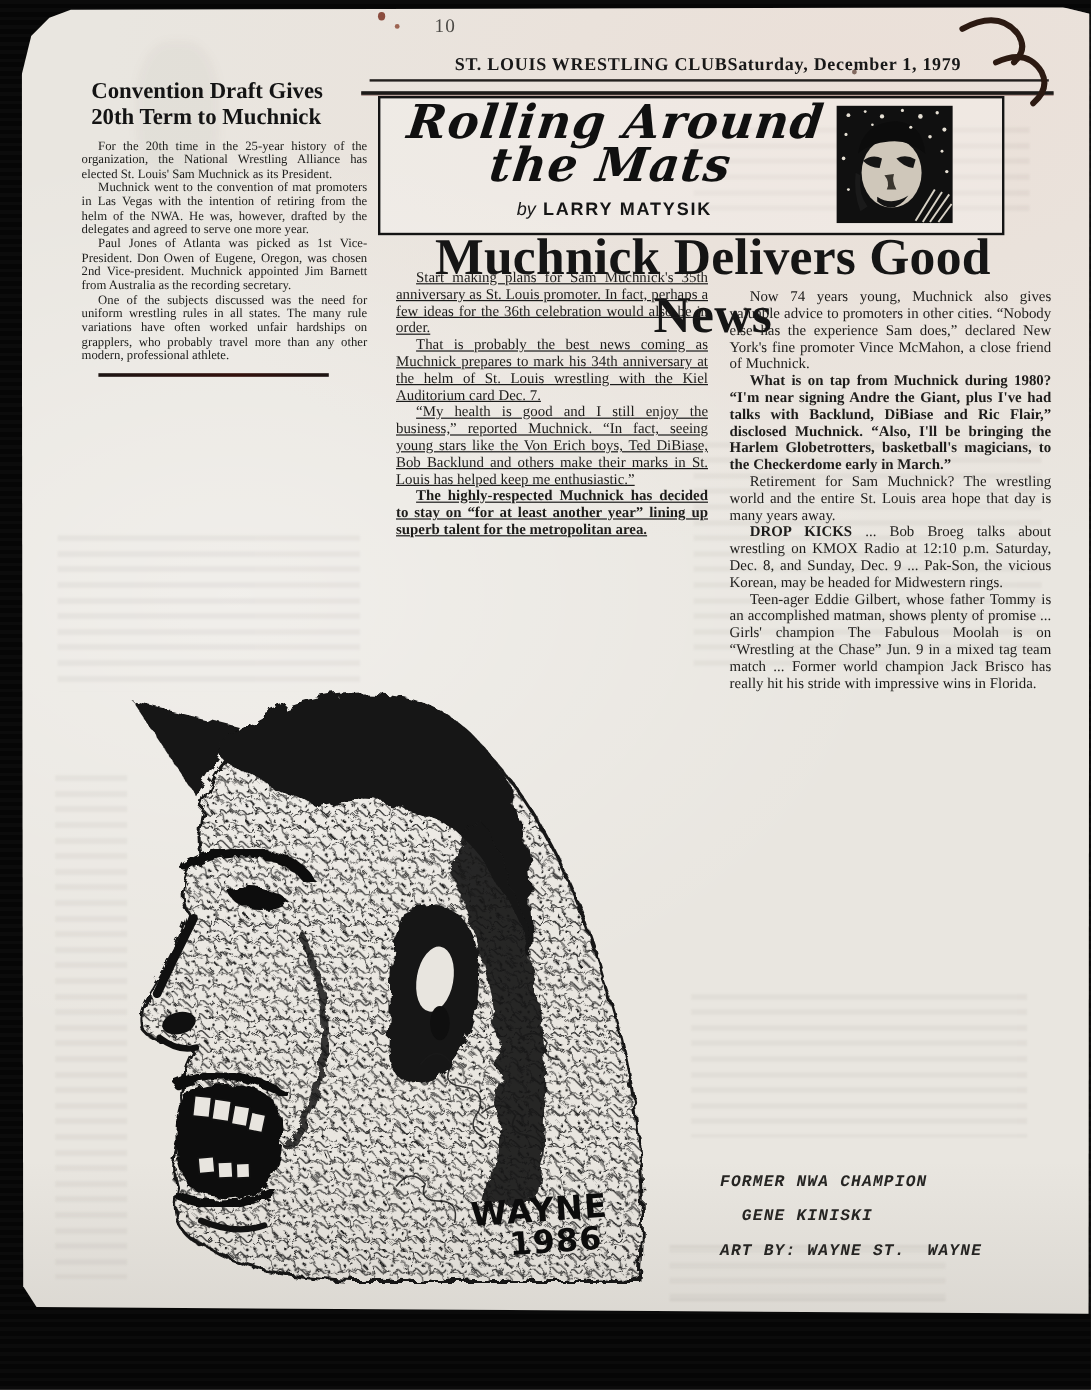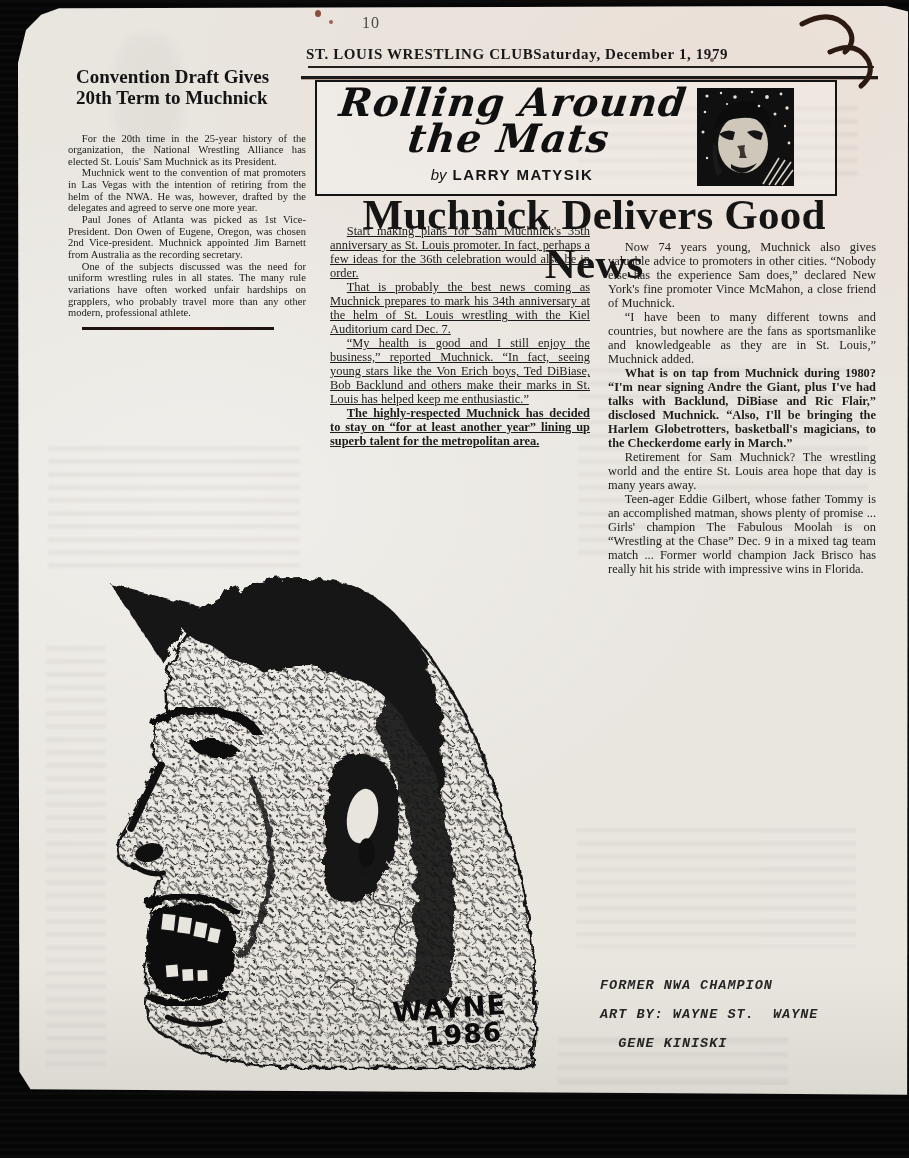--- a/index.html
+++ b/index.html
@@ -24,28 +24,28 @@
   }
   #paper > *{position:absolute;}
 
   
   .ghost{opacity:.55;filter:blur(1px);pointer-events:none;
     background:repeating-linear-gradient(180deg, rgba(105,95,85,.10) 0 5px, rgba(0,0,0,0) 5px 13px);}
   .ghost.blob{background:rgba(110,100,90,.08);border-radius:40%;filter:blur(4px);}
 
   
   #page-number{left:344px;top:8px;font-size:16px;color:#4c4a46;letter-spacing:1px;}
-  #header-row{left:288px;top:40px;width:568px;display:flex;justify-content:flex-start;
+  #header-row{left:288px;top:40px;width:568px;display:flex;justify-content:center;
     font-weight:bold;font-size:15px;letter-spacing:.6px;color:#181818;}
   #rule-thin{left:290px;top:60px;width:566px;height:2px;background:#23201e;}
   #rule-thick{left:283px;top:70px;width:577px;height:3px;background:#1c1a18;box-shadow:0 1px 0 rgba(90,30,20,.35);}
 
   
   #sidebar{left:50px;top:60px;width:238px;}
-  #sidebar h2{margin:0 0 24px 8px;font-size:19px;line-height:1.12;font-weight:bold;color:#141414;}
+  #sidebar h2{margin:0 0 8px 8px;font-size:19px;line-height:1.12;font-weight:bold;color:#141414;}
   .spara{margin:0;font-size:10.6px;line-height:1.1;text-indent:1.3em;text-align:justify;color:#20201e;}
   #sidebar-rule{margin:8px 0 0 14px;width:192px;height:3px;background:linear-gradient(90deg,#1c1412,#33100c 60%,#1c1412);}
 
   
   #masthead{left:297px;top:74px;width:518px;height:112px;border:2px solid #141414;background:rgba(255,255,255,.25);}
   #masthead > *{position:absolute;}
   #masthead-titles{left:8px;top:2px;width:372px;text-align:center;transform:skewX(-7deg);}
   .script-line{font-family:"DejaVu Serif",serif;font-style:italic;font-weight:bold;
     font-size:39px;line-height:.93;color:#101010;letter-spacing:1px;}
   #masthead-byline{left:30px;top:84px;width:330px;text-align:center;font-size:15px;color:#161616;}
@@ -158,24 +158,24 @@
 
   <div id="headline">Muchnick Delivers Good News</div>
   <div id="col-left" class="mcol">
       <p class="mpara">Start making plans for Sam Muchnick's 35th anniversary as St. Louis promoter. In fact, perhaps a few ideas for the 36th celebration would also be in order.</p>
       <p class="mpara">That is probably the best news coming as Muchnick prepares to mark his 34th anniversary at the helm of St. Louis wrestling with the Kiel Auditorium card Dec. 7.</p>
       <p class="mpara">“My health is good and I still enjoy the business,” reported Muchnick. “In fact, seeing young stars like the Von Erich boys, Ted DiBiase, Bob Backlund and others make their marks in St. Louis has helped keep me enthusiastic.”</p>
       <p class="mpara bold">The highly-respected Muchnick has decided to stay on “for at least another year” lining up superb talent for the metropolitan area.</p>
     </div>
   <div id="col-right" class="mcol">
       <p class="mpara">Now 74 years young, Muchnick also gives valuable advice to promoters in other cities. “Nobody else has the experience Sam does,” declared New York's fine promoter Vince McMahon, a close friend of Muchnick.</p>
-      <p class="mpara">“I have been to many different towns and countries, but nowhere are the fans as sportsmanlike and knowledgeable as they are in St. Louis,” Muchnick added.</p>
       <p class="mpara bold">What is on tap from Muchnick during 1980? “I'm near signing Andre the Giant, plus I've had talks with Backlund, DiBiase and Ric Flair,” disclosed Muchnick. “Also, I'll be bringing the Harlem Globetrotters, basketball's magicians, to the Checkerdome early in March.”</p>
       <p class="mpara">Retirement for Sam Muchnick? The wrestling world and the entire St. Louis area hope that day is many years away.</p>
-      <p class="mpara">Teen-ager Eddie Gilbert, whose father Tommy is an accomplished matman, shows plenty of promise ... Girls' champion The Fabulous Moolah is on “Wrestling at the Chase” Dec. 9 in a mixed tag team match ... Former world champion Jack Brisco has really hit his stride with impressive wins in Florida.</p>
+      <p class="mpara"><b>DROP KICKS</b> ... Bob Broeg talks about wrestling on KMOX Radio at 12:10 p.m. Saturday, Dec. 8, and Sunday, Dec. 9 ... Pak-Son, the vicious Korean, may be headed for Midwestern rings.</p>
+      <p class="mpara">Teen-ager Eddie Gilbert, whose father Tommy is an accomplished matman, shows plenty of promise ... Girls' champion The Fabulous Moolah is on “Wrestling at the Chase” Jun. 9 in a mixed tag team match ... Former world champion Jack Brisco has really hit his stride with impressive wins in Florida.</p>
     </div>
 
   <svg id="illustration" viewBox="0 0 460 500">
     <defs>
       <pattern id="stip" width="16" height="13" patternUnits="userSpaceOnUse">
         <circle cx="2" cy="3" r="1" fill="#1c1c1c"></circle>
         <path d="M4,9 q3,-4 6,0 t6,-1" stroke="#1c1c1c" fill="none" stroke-width="1"></path>
         <circle cx="12" cy="4" r="1.2" fill="#1c1c1c"></circle>
         <path d="M1,12 q2,-3 5,-1" stroke="#1c1c1c" fill="none" stroke-width=".8"></path>
       </pattern>
@@ -234,22 +234,22 @@
     </g>
 
     <g transform="rotate(-4 300 452)" fill="#0c0c0c" font-family="'DejaVu Sans',sans-serif" font-weight="800" letter-spacing="1">
       <text x="292" y="452" font-size="27">WAYNE</text>
       <text x="322" y="478" font-size="26">1986</text>
     </g>
   </svg>
 
   <div id="caption-block">
       <p class="typed-line">FORMER NWA CHAMPION</p>
+      <p class="typed-line">  GENE KINISKI</p>
       <p class="typed-line">ART BY: WAYNE ST.  WAYNE</p>
-      <p class="typed-line">  GENE KINISKI</p>
     </div>
 
   <div class="speck" id="speck1"></div>
   <div class="speck" id="speck2"></div>
   <div class="speck" id="speck3"></div>
 </div>
 
 <svg id="curl-marks" viewBox="0 0 86 92">
   <path d="M8,22 q30,-16 46,4 q9,13 -3,24" stroke="#2c1a12" stroke-width="5" fill="none" stroke-linecap="round"></path>
   <path d="M36,50 q26,-12 38,8 q7,14 -7,26" stroke="#2c1a12" stroke-width="5" fill="none" stroke-linecap="round"></path>

